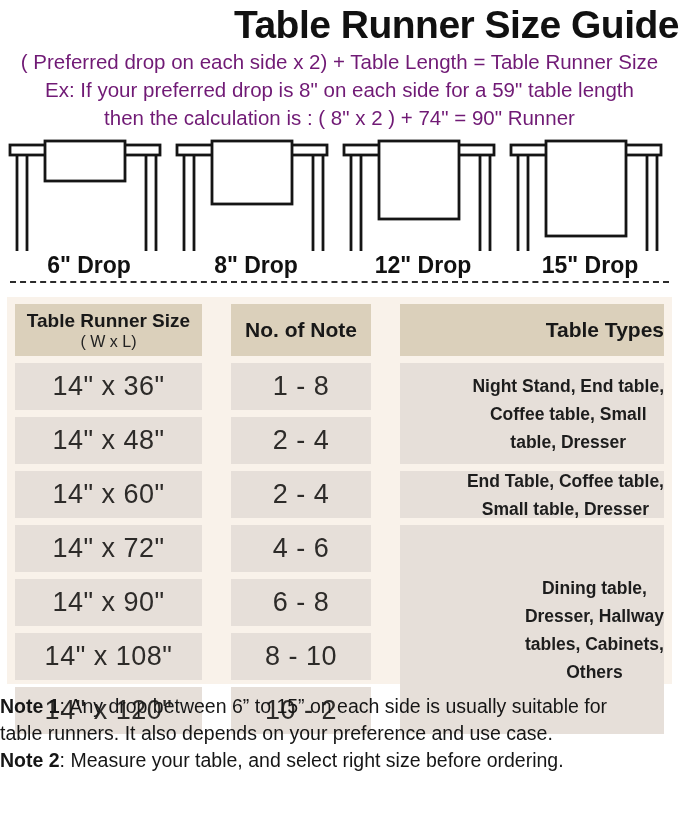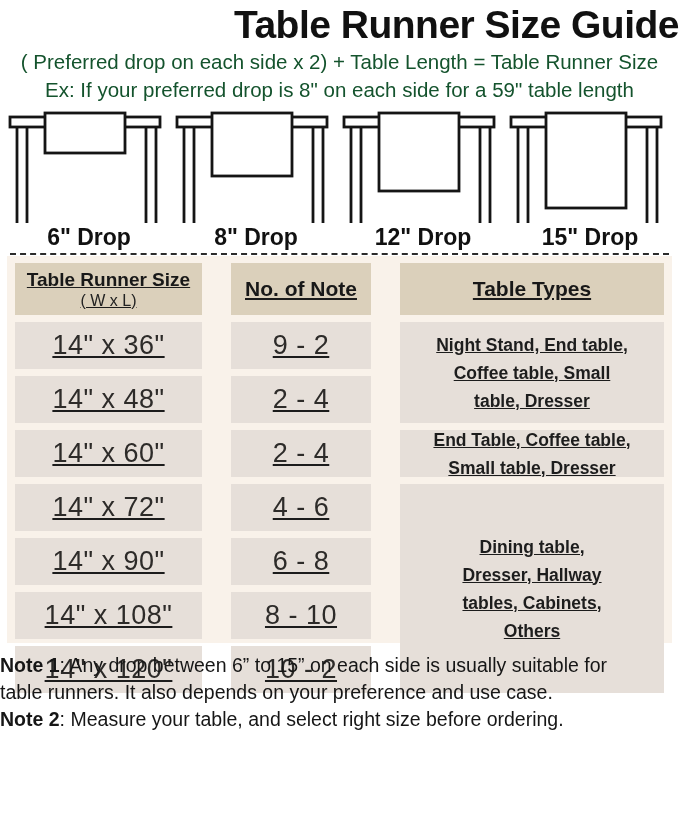--- a/index.html
+++ b/index.html
@@ -12,63 +12,62 @@
   .page { width: 679px; height: 826px; padding-top: 2px; }
 
   
   .title {
     text-align: right;
     font-size: 39px; font-weight: 700; letter-spacing: -0.5px;
     line-height: 46px; color: #111111;
   }
   .line {
     text-align: center;
-    font-size: 20.5px; line-height: 28px; color: #14532d;
+    font-size: 20.5px; line-height: 28px; color: #701a75;
   }
 
   
   .illus-row {
     margin-top: 7px; padding: 0 6px;
     display: flex; justify-content: space-between;
   }
   .illus { width: 166px; text-align: center; }
   .illus svg { display: block; }
   .drop-label {
     font-size: 23px; font-weight: 700; line-height: 29px; color: #111111;
   }
   .dashed {
     margin: 1px 10px 0 10px;
     border-top: 2px dashed #2b2b2b;
     height: 0;
   }
 
   
   .panel {
-    margin: 1px 7px 0 7px;
+    margin: 14px 7px 0 7px;
     background: #f9f2ea;
     padding: 7px 8px 10px 8px;
     height: 387px;
-    text-decoration: underline;
   }
   .grid {
     display: grid;
     grid-template-columns: 187px 140px 264px;
     grid-template-rows: 52px repeat(7, 47px);
     gap: 7px 0;
     justify-content: space-between;
     height: 100%;
   }
   .cell {
     display: flex; flex-direction: column;
     align-items: center; justify-content: center;
     text-align: center;
   }
   .head { background: #dbd0bb; }
   .body-cell { background: #e6dfd9; }
-  .c1 { grid-column: 1; } .c2 { grid-column: 2; } .c3 { grid-column: 3; }
+  .c1 { grid-column: 1; } .c2 { grid-column: 2; } .c3 { grid-column: 3; align-items: flex-end; }
   .hrow { grid-row: 1; }
   .r1 { grid-row: 2; } .r2 { grid-row: 3; } .r3 { grid-row: 4; }
   .r4 { grid-row: 5; } .r5 { grid-row: 6; } .r6 { grid-row: 7; } .r7 { grid-row: 8; }
   .m1 { grid-row: 2 / 4; } .m2 { grid-row: 4 / 5; } .m3 { grid-row: 5 / 9; }
 
   .h-main { font-size: 19px; font-weight: 700; line-height: 23px; color: #181818; }
   .h-sub  { font-size: 16px; font-weight: 400; line-height: 19px; color: #222222; }
   .h-big  { font-size: 21px; font-weight: 700; color: #181818; }
   .val    { font-size: 27px; font-weight: 400; color: #2d2b29; letter-spacing: 0.5px; }
   .types  {
@@ -83,20 +82,21 @@
   .pre { white-space: pre-line; }
 </style>
 </head>
 <body>
 
 <div class="page">
 
   <h1 class="title">Table Runner Size Guide</h1>
   <p class="line">( Preferred drop on each side x 2) + Table Length = Table Runner Size</p>
   <p class="line">Ex: If your preferred drop is 8" on each side for a 59" table length</p>
+  <p class="line">then the calculation is : ( 8" x 2 ) + 74" = 90" Runner</p>
 
   <div class="illus-row">
 
     <div class="illus">
       <svg width="166" height="112" viewBox="0 0 166 112">
         <g stroke="#151515" stroke-width="2.8" fill="none">
           <line x1="11" y1="15" x2="11" y2="112"></line>
           <line x1="21" y1="15" x2="21" y2="112"></line>
           <line x1="140" y1="15" x2="140" y2="112"></line>
           <line x1="150" y1="15" x2="150" y2="112"></line>
@@ -164,21 +164,21 @@
         <div class="h-big">No. of Note</div>
       </div>
       <div class="cell head c3 hrow">
         <div class="h-big">Table Types</div>
       </div>
 
       <div class="cell body-cell c1 r1">
           <span class="val">14" x 36"</span>
         </div>
       <div class="cell body-cell c2 r1">
-          <span class="val">9 - 2</span>
+          <span class="val">1 - 8</span>
         </div>
 
       <div class="cell body-cell c1 r2">
           <span class="val">14" x 48"</span>
         </div>
       <div class="cell body-cell c2 r2">
           <span class="val">2 - 4</span>
         </div>
 
       <div class="cell body-cell c1 r3">

